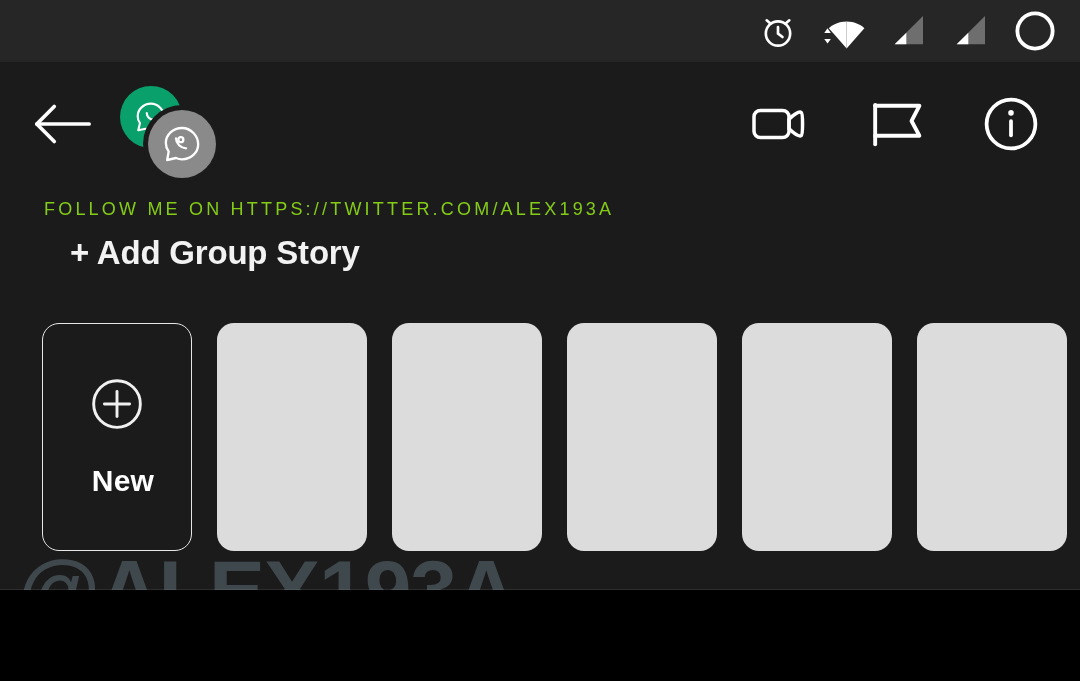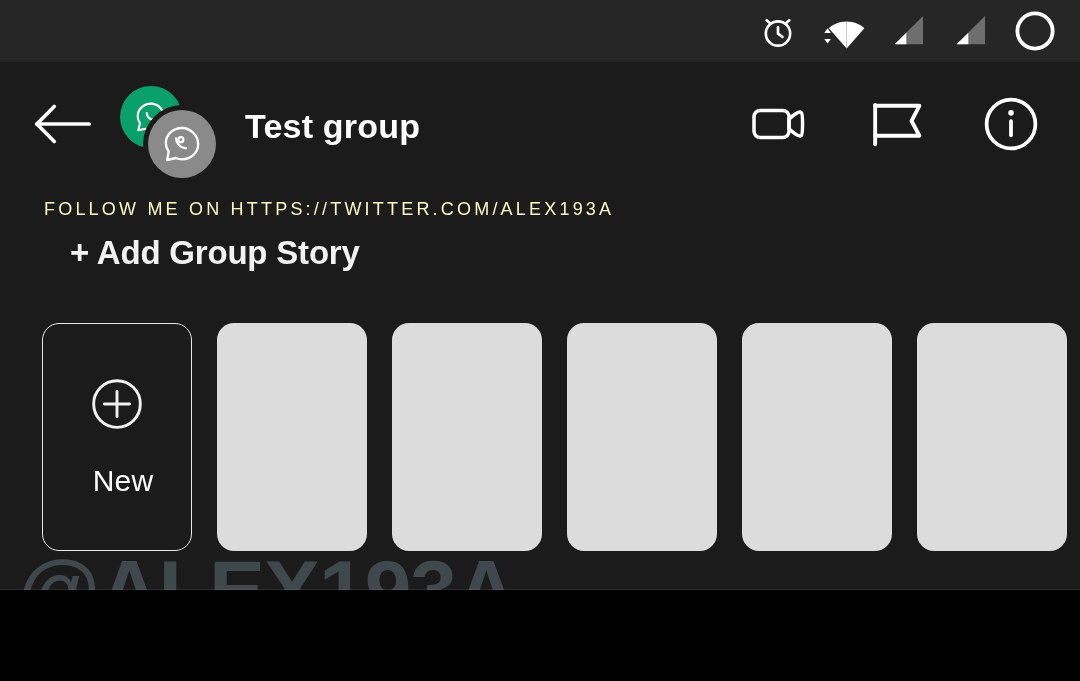--- a/index.html
+++ b/index.html
@@ -77,21 +77,21 @@
   .panel {
     position:absolute; left:0; top:190px;
     width:1080px; height:400px;
     background:#1B1B1B;
     overflow:hidden;
   }
 
   .watermark-top {
     position:absolute;
     left:44px; top:9px;
-    color:#fef9c3;
+    color:#84cc16;
     font-size:18px;
     font-weight:normal;
     letter-spacing:3.2px;
     white-space:nowrap;
     user-select:none;
   }
 
   .section-title {
     position:absolute;
     left:50px; top:44px;
@@ -142,21 +142,21 @@
     padding-top:52px;
   }
   .plus-circle {
     width:56px; height:56px;
     flex:0 0 auto;
   }
   .new-label {
     margin-top:32px;
     color:#FFFFFF;
     font-size:30px;
-    font-weight:normal;
+    font-weight:bold;
     letter-spacing:0.2px;
     margin-left:12px;
   }
 
   .panel-divider {
     position:absolute;
     left:0; top:589px;
     width:1080px; height:1px;
     background:#2E2E2E;
   }
@@ -234,21 +234,20 @@
       </span>
       <span class="avatar front">
         <svg width="40" height="40" viewBox="0 0 24 24" fill="none" stroke="#FFFFFF" stroke-width="1.4" stroke-linecap="round" stroke-linejoin="round">
           <path d="M12 2.4 C6.6 2.4 2.3 6.4 2.3 11.4 c0 1.9 .6 3.6 1.7 5.1 L3.1 21.6 l5.3 -1.2 c1.1 .5 2.3 .8 3.6 .8 5.4 0 9.7 -4 9.7 -9 S17.4 2.4 12 2.4 z"></path>
           <path d="M8.4 8.6 c.1 3.2 2.8 5.9 6 6"></path>
           <circle cx="11.3" cy="9.4" r="1.5"></circle>
         </svg>
       </span>
     </span>
 
-    <span class="chat-title">Test group</span>
 
     <span class="header-actions">
 
       <span>
         <span>
           <svg width="66" height="50" viewBox="0 0 33 24" fill="none" stroke="#FFFFFF" stroke-width="1.75" stroke-linejoin="round">
             <rect x="2" y="5.2" width="17.5" height="13.6" rx="3.2"></rect>
             <path d="M19.5 9.6 C22 7.2 24.6 5.6 25.6 6.2 c.9 .6 .9 11 0 11.6 -1 .6 -3.6 -1 -6.1 -3.4 Z"></path>
           </svg>
         </span>

